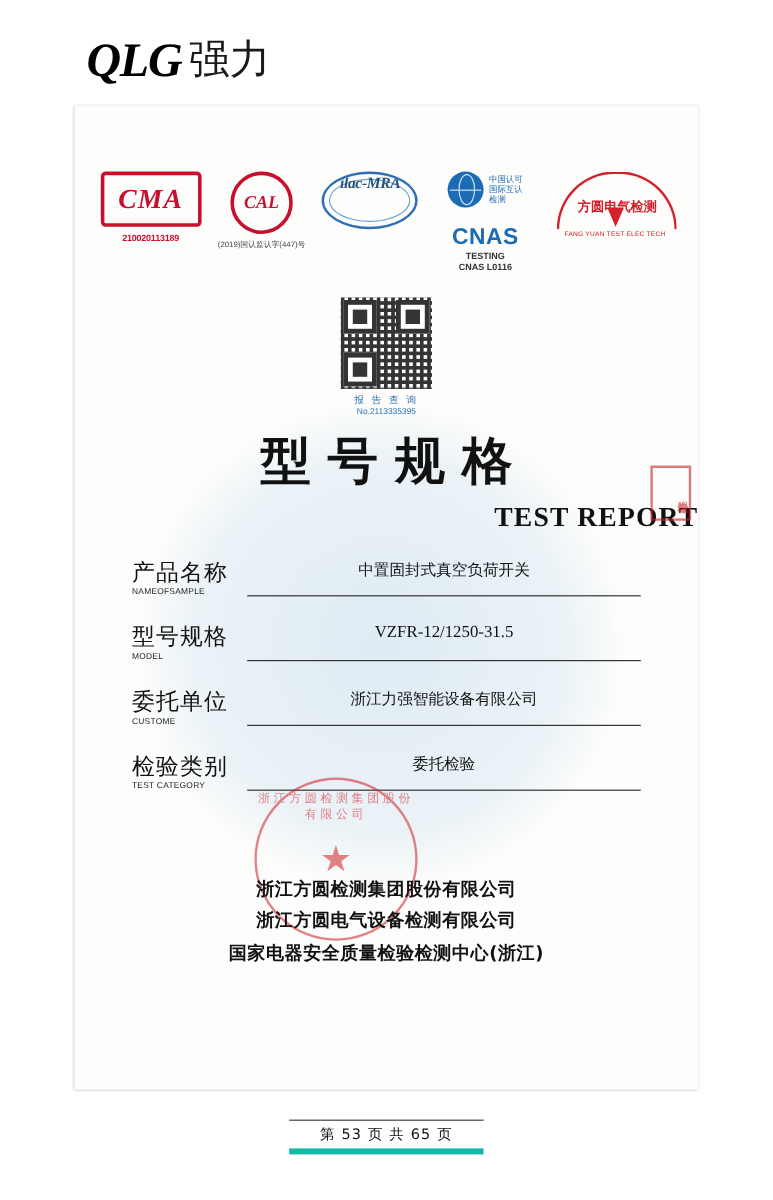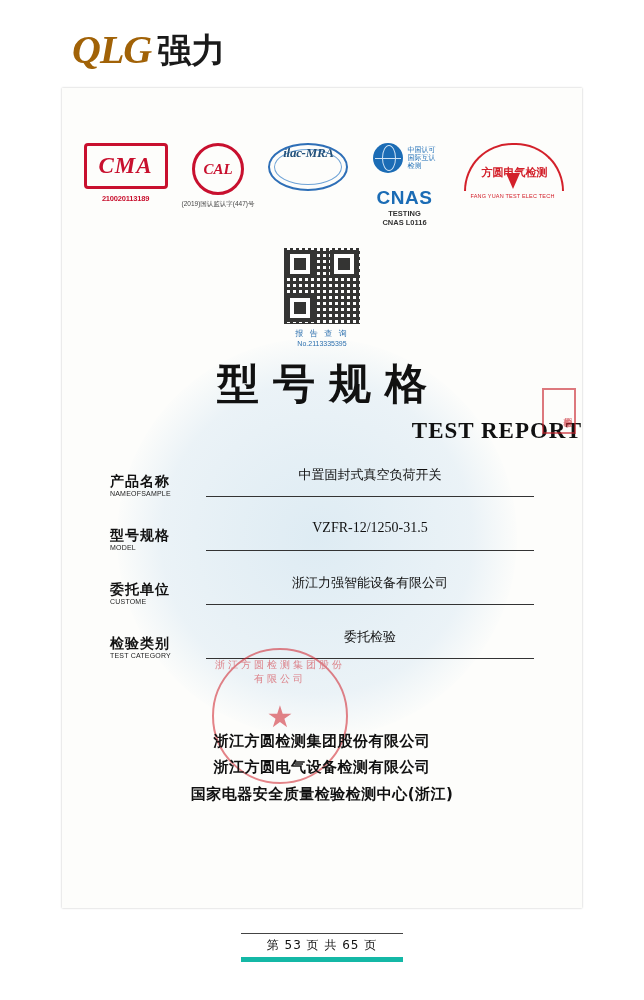--- a/index.html
+++ b/index.html
@@ -22,26 +22,26 @@
     left: 72px;
     display: flex;
     align-items: center;
   }
   .logo-qlg {
     font-family: "Liberation Serif", serif;
     font-style: italic;
     font-weight: bold;
     font-size: 40px;
     letter-spacing: -1px;
-    color: #a16207;
+    color: #000000;
     line-height: 1;
   }
   .logo-cn {
     font-family: "DejaVu Sans", sans-serif;
-    font-weight: bold;
+    font-weight: normal;
     font-size: 34px;
     color: #1a1a1a;
     margin-left: 6px;
     line-height: 1;
   }
 
   
   .page {
     position: absolute;
     top: 88px;
@@ -261,22 +261,22 @@
     display: flex;
     align-items: flex-end;
     margin-bottom: 23px;
   }
   .field-label {
     width: 96px;
     flex: 0 0 96px;
   }
   .label-cn {
     font-family: "DejaVu Sans", sans-serif;
-    font-size: 14px;
-    font-weight: bold;
+    font-size: 19px;
+    font-weight: normal;
     color: #111;
     letter-spacing: 1px;
     line-height: 1.15;
   }
   .label-en {
     font-family: "Liberation Sans", sans-serif;
     font-size: 7px;
     color: #222;
     letter-spacing: 0.2px;
     margin-top: 1px;

